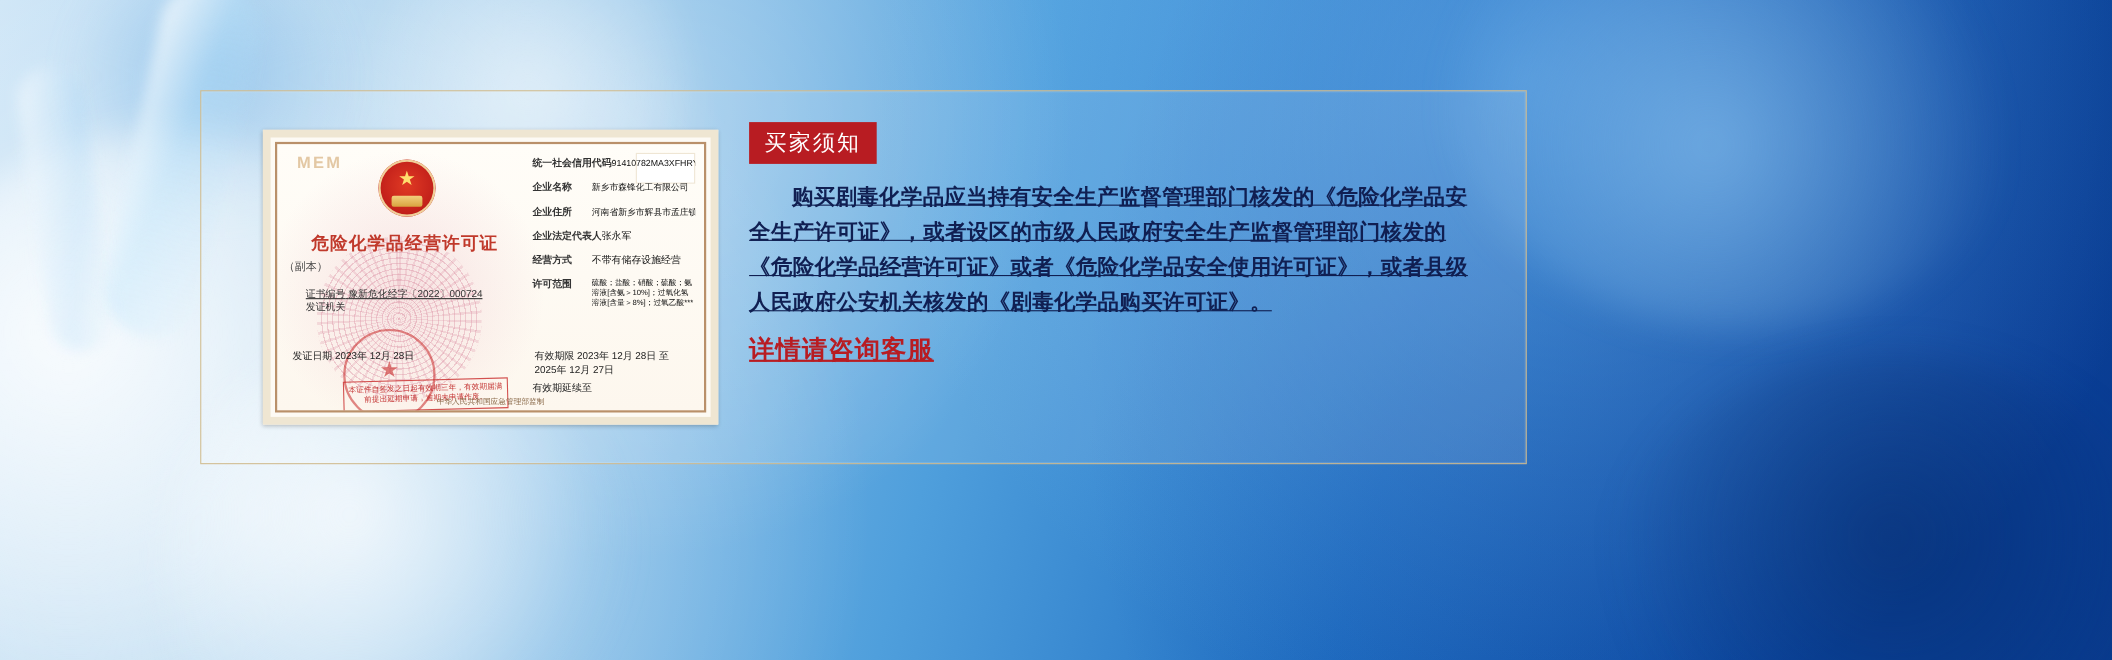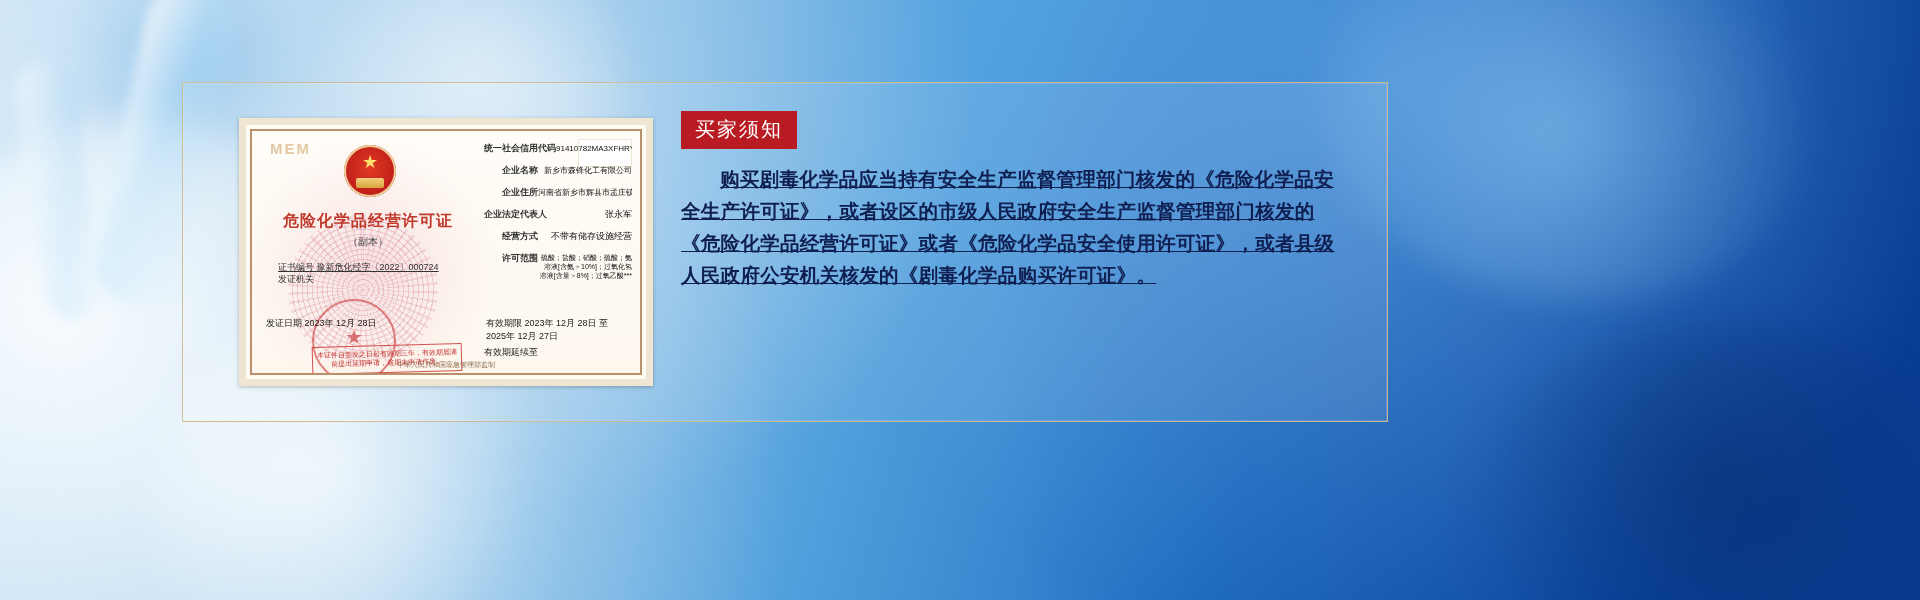--- a/index.html
+++ b/index.html
@@ -163,21 +163,20 @@
     font-size: 16px;
     font-weight: bold;
     color: #c0392b;
     letter-spacing: 1px;
   }
   .cert-sub {
     position: absolute;
     left: 6px;
     top: 104px;
     width: 220px;
-    text-align: center;
     font-size: 10px;
     color: #444;
   }
   .cert-left-line {
     position: absolute;
     font-size: 9px;
     color: #333;
     white-space: nowrap;
   }
   .ll1 { left: 26px; top: 130px; text-decoration: underline; }
@@ -225,21 +224,20 @@
     right: 8px;
     bottom: 22px;
     font-size: 9px;
     color: #222;
   }
   .cr-row {
     display: flex;
     align-items: flex-start;
     margin-bottom: 11px;
     line-height: 11px;
-    text-align: right;
   }
   .cr-label {
     flex: 0 0 54px;
     color: #333;
     font-weight: bold;
     white-space: nowrap;
   }
   .cr-val {
     flex: 1;
     color: #111;
@@ -403,16 +401,17 @@
           </div>
 
           <div class="cert-foot">中华人民共和国应急管理部监制</div>
         </div>
       </div>
     </div>
 
     <div class="notice">
       <div class="notice-badge">买家须知</div>
       <p>购买剧毒化学品应当持有安全生产监督管理部门核发的《危险化学品安全生产许可证》，或者设区的市级人民政府安全生产监督管理部门核发的《危险化学品经营许可证》或者《危险化学品安全使用许可证》，或者县级人民政府公安机关核发的《剧毒化学品购买许可证》。</p>
+      <p class="cta">详情请咨询客服</p>
     </div>
 
   </div>
 </div>
 
 </body></html>

